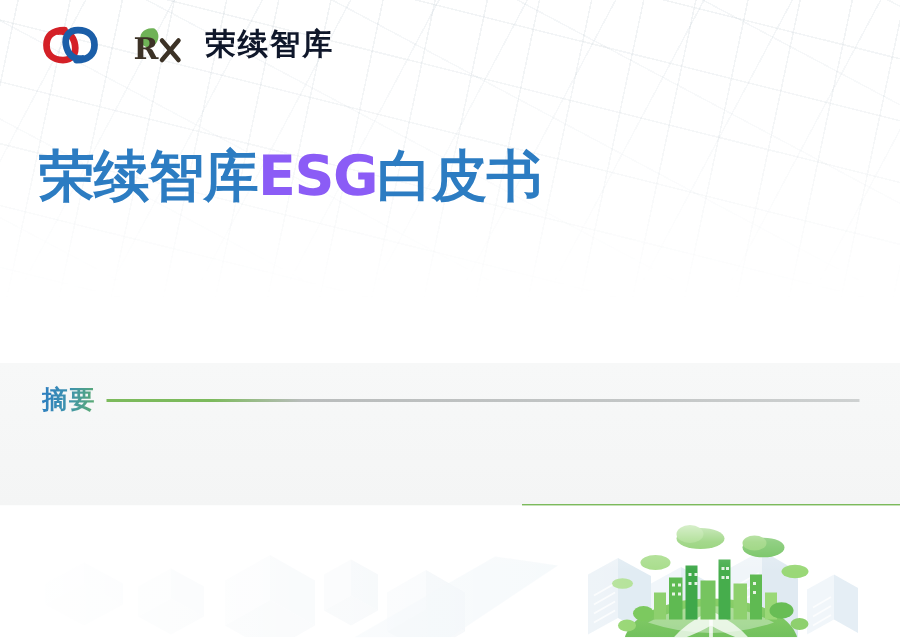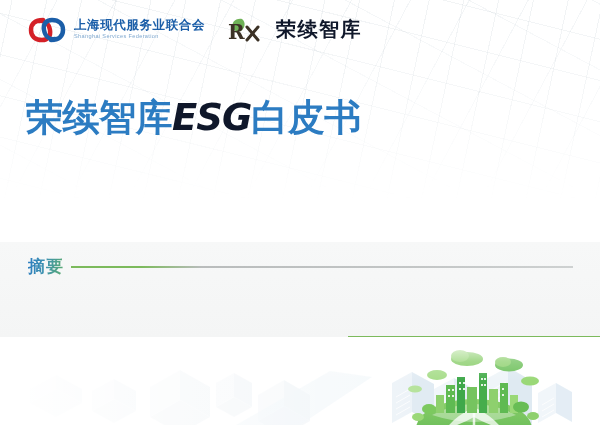--- a/index.html
+++ b/index.html
@@ -68,21 +68,21 @@
   }
 
   
   .hero { position: absolute; left: 26px; top: 99px; }
   .hero-title {
     font-family: "DejaVu Sans", sans-serif;
     font-size: 37px; font-weight: 700; line-height: 1.05;
     letter-spacing: -0.5px; white-space: nowrap;
   }
   .hero-title .blue  { color: #2c7cc2; }
-  .hero-title .green { color: #0f172a; font-style: italic; }
+  .hero-title .green { color: #8b5cf6; }
   .hero-title .esg   { letter-spacing: -1px; }
   .hero-sub {
     margin-top: 12px;
     font-family: "Liberation Serif", "DejaVu Serif", serif;
     font-size: 11.2px; color: #b6bcbe;
     letter-spacing: 2.35px; white-space: nowrap;
   }
 
   
   .abstract-panel {
@@ -134,24 +134,20 @@
   <div class="grid-backdrop"></div>
   <div class="grid-backdrop2"></div>
 
   <div class="logo-bar">
 
     <div class="logo-sh">
       <svg class="mark" viewBox="0 0 76 52">
         <path d="M30 6 C14 6 6 14 6 26 C6 38 14 46 28 46 C40 46 46 38 44 26 C42 14 34 6 22 8" fill="none" stroke="#d42027" stroke-width="9" stroke-linecap="round"></path>
         <path d="M46 46 C62 46 70 38 70 26 C70 14 62 6 48 6 C36 6 30 14 32 26 C34 38 42 46 54 44" fill="none" stroke="#1b5ea8" stroke-width="9" stroke-linecap="round"></path>
       </svg>
-      <span class="txtwrap">
-        <span class="cn">上海现代服务业联合会</span>
-        <span class="en">Shanghai Services Federation</span>
-      </span>
     </div>
 
     <div class="logo-rx">
       <svg class="rxmark" viewBox="0 0 80 52">
         <path d="M30 4 C16 2 8 12 12 22 C15 30 24 31 30 26 C36 21 38 10 30 4 Z" fill="#6fb257"></path>
         <text x="2" y="44" font-family="DejaVu Serif, serif" font-size="40" font-weight="700" fill="#3c3226">R</text>
         <path d="M40 20 L62 46" stroke="#3c3226" stroke-width="6" stroke-linecap="round"></path>
         <path d="M62 20 L40 46" stroke="#3c3226" stroke-width="6" stroke-linecap="round"></path>
       </svg>
       <span class="cn">荣续智库</span>

